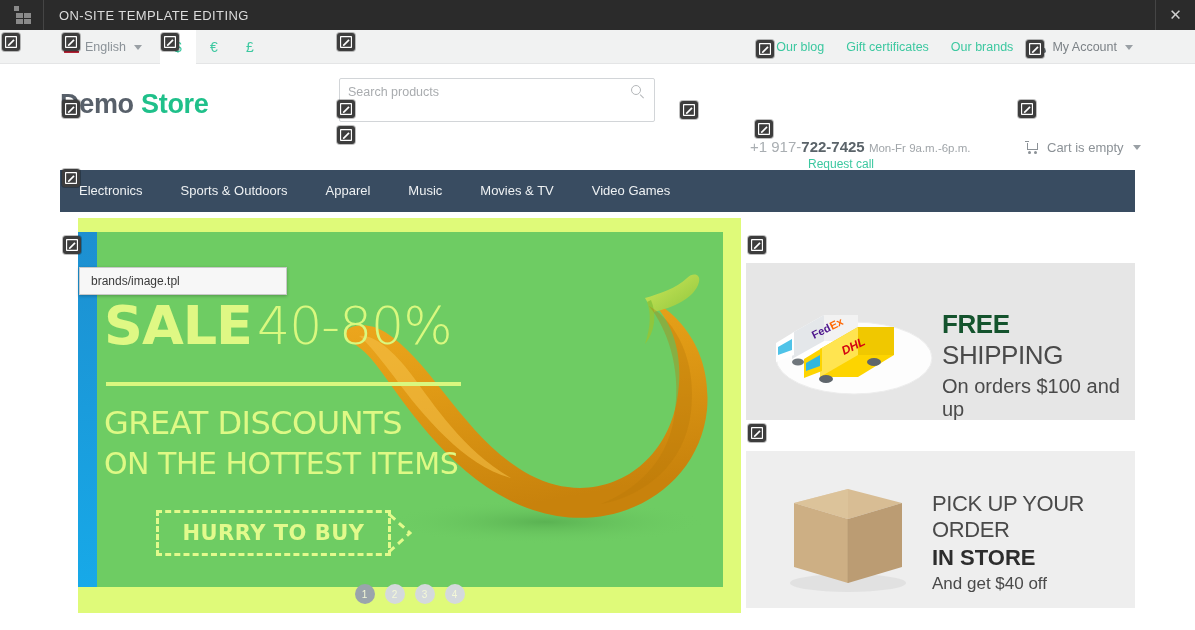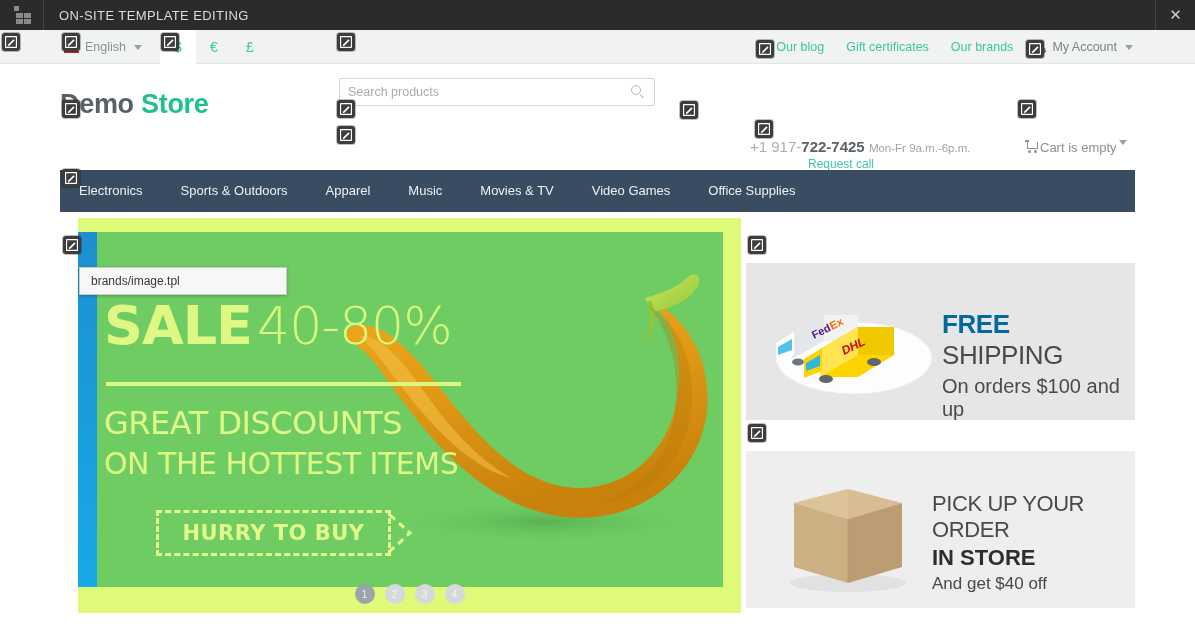--- a/index.html
+++ b/index.html
@@ -88,21 +88,21 @@
   
   .header { position: relative; width: 100%; height: 86px; background: #fff; }
   .logo {
     position: absolute; left: 60px; top: 25px;
     font-size: 27px; font-weight: bold; letter-spacing: -0.3px;
   }
   .logo .d { color: #58606a; }
   .logo .s { color: #1fc08a; }
 
   .searchbox {
-    position: absolute; left: 339px; top: 14px; width: 316px; height: 28px;
+    position: absolute; left: 339px; top: 14px; width: 316px; height: 44px;
     border: 1px solid #d2d5d8; background: #fff; border-radius: 2px;
   }
   .searchbox input {
     position: absolute; left: 8px; top: 0; width: 275px; height: 26px;
     border: 0; outline: 0; font-size: 12.5px; color: #9b9b9b;
     font-family: "Liberation Sans", sans-serif; background: transparent;
   }
   .searchbox input::placeholder { color: #a9acaf; }
   .search-ico {
     position: absolute; right: 9px; top: 6px; width: 14px; height: 14px;
@@ -115,21 +115,21 @@
     white-space: nowrap;
   }
   .phone .num { color: #5a6369; font-weight: bold; }
   .phone .hrs { font-size: 11.5px; color: #a0a5a9; }
   .reqcall {
     position: absolute; left: 808px; top: 93px; font-size: 12px; color: #3cc8a0;
     text-decoration: none; cursor: pointer;
   }
   .cart {
     position: absolute; left: 1025px; top: 76px;
-    display: flex; font-size: 13px; color: #8b9196; cursor: pointer;
+    display: flex; align-items: center; gap: 7px; font-size: 13px; color: #8b9196; cursor: pointer;
   }
   .cart-ico { position: relative; width: 15px; height: 14px; display:inline-block; }
   .cart-ico .body { position:absolute; left:2px; top:2px; width:11px; height:7px; border:1.5px solid #8b9196; border-top:none; }
   .cart-ico .hook { position:absolute; left:0px; top:0px; width:4px; height:1.5px; background:#8b9196; }
   .cart-ico .w1, .cart-ico .w2 { position:absolute; top:10px; width:3px; height:3px; border-radius:50%; background:#8b9196; }
   .cart-ico .w1{ left:3px; } .cart-ico .w2{ left:9px; }
 
   
   .nav {
     position: absolute; left: 60px; top: 140px; width: 1075px; height: 42px;
@@ -198,21 +198,21 @@
 
   
   .sb {
     position: absolute; left: 746px; width: 389px; height: 157px;
     background: #e9e9e9; overflow: hidden;
   }
   .sb.top { top: 233px; background: #e6e6e6; }
   .sb.bottom { top: 421px; background: #eeeeee; }
   .sb .txt { position: absolute; left: 196px; top: 46px; }
   .sb .l1 { font-size: 26px; color: #4a4a4a; letter-spacing: -0.4px; font-family:"Liberation Sans", sans-serif; }
-  .sb .l1 b { color: #0369a1; }
+  .sb .l1 b { color: #14532d; }
   .sb .l2 { font-size: 20px; color: #4a4a4a; margin-top: 4px; }
   .sb.bottom .txt { left: 186px; top: 40px; }
   .sb.bottom .l1 { font-size: 22px; }
   .sb.bottom .l1b { font-size: 22px; font-weight: bold; color: #2d2d2d; margin-top: 2px; }
   .sb.bottom .l2 { font-size: 17px; margin-top: 3px; }
 
   
   .edit {
     position: absolute; width: 18px; height: 18px; background: #3d3d3d;
     border-radius: 3px; display: flex; align-items: center; justify-content: center;
@@ -312,21 +312,20 @@
     </div>
   </div>
 
   <div class="nav">
     <a>Electronics</a>
     <a>Sports &amp; Outdoors</a>
     <a>Apparel</a>
     <a>Music</a>
     <a>Movies &amp; TV</a>
     <a>Video Games</a>
-    <a>Office Supplies</a>
   </div>
 
   <div class="carousel">
     <div class="inner">
       <div class="bluestrip"></div>
 
       <svg class="pepper" viewBox="0 0 430 290">
         <defs>
           <linearGradient id="pg" x1="0" y1="0" x2="0.3" y2="1">
             <stop offset="0%" stop-color="#f0aa20"></stop>

